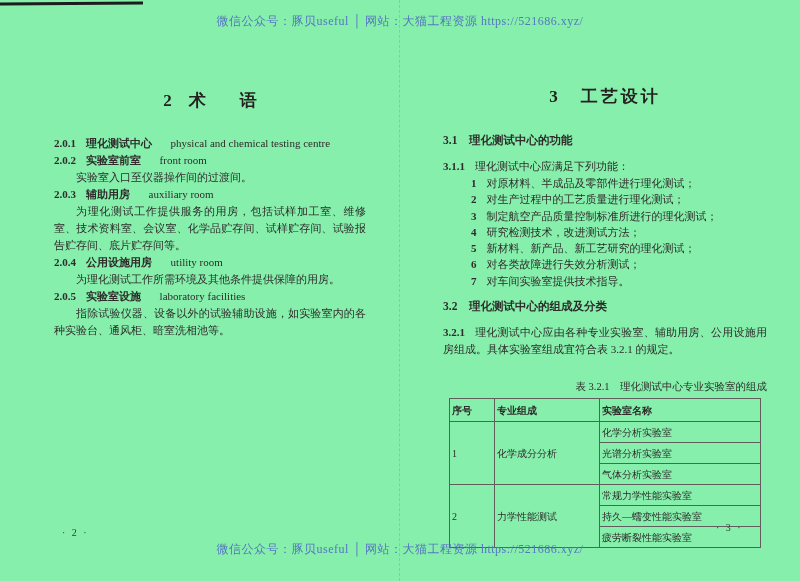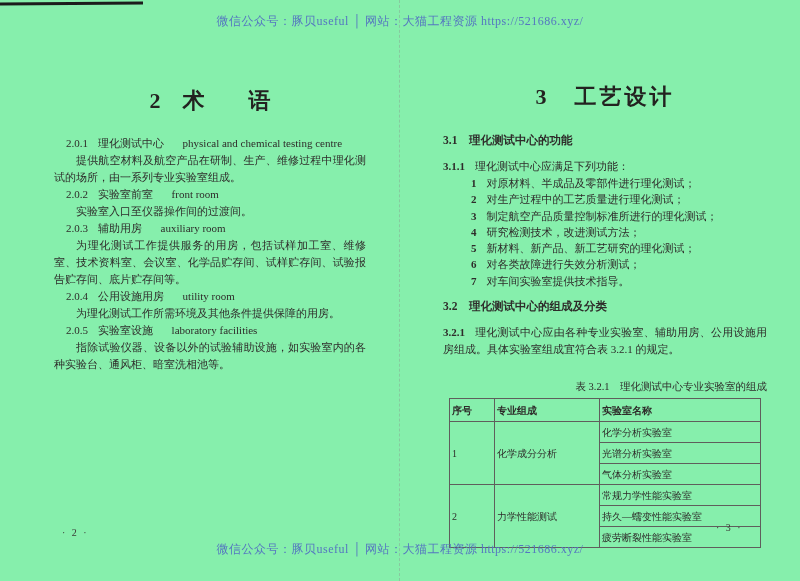--- a/index.html
+++ b/index.html
@@ -33,31 +33,31 @@
   .watermark.top { top: 13px; }
   .watermark.bottom { top: 541px; }
 
   
   .page { position: absolute; font-size: 11px; line-height: 17px; }
   .page-left  { left: 54px;  top: 88px; width: 312px; }
   .page-right { left: 443px; top: 84px; width: 324px; }
 
   .chapter-title {
     text-align: center;
-    font-size: 22px; font-weight: bold;
+    font-size: 17px; font-weight: bold;
     line-height: 25px;
     color: #232220;
   }
   .page-left  .chapter-title { margin-bottom: 22px; }
   .page-right .chapter-title { margin-bottom: 24px; letter-spacing: 3px; }
 
   
   .term-head { white-space: nowrap; }
-  .term-num { font-weight: normal; margin-right: 0.9em; margin-left: 12px; }
-  .term-zh  { font-weight: normal; }
+  .term-num { font-weight: bold; margin-right: 0.9em; }
+  .term-zh  { font-weight: bold; }
   .term-en  { margin-left: 1.7em; }
   .term-def {
     margin: 0;
     text-indent: 2em;
     text-align: justify;
     text-justify: inter-ideograph;
   }
 
   
   .section-heading {
@@ -115,21 +115,20 @@
 
   <div class="watermark top">微信公众号：豚贝useful │ 网站：大猫工程资源 https://521686.xyz/</div>
 
   <div class="page page-left">
     <div class="chapter-title">2　术　　语</div>
 
     <div class="term">
       <div class="term-head">
         <span class="term-num">2.0.1</span><span class="term-zh">理化测试中心</span><span class="term-en">physical and chemical testing centre</span>
       </div>
-      <p class="term-def">提供航空材料及航空产品在研制、生产、维修过程中理化测试的场所，由一系列专业实验室组成。</p>
     </div>
 
     <div class="term">
       <div class="term-head">
         <span class="term-num">2.0.2</span><span class="term-zh">实验室前室</span><span class="term-en">front room</span>
       </div>
       <p class="term-def">实验室入口至仪器操作间的过渡间。</p>
     </div>
 
     <div class="term">

